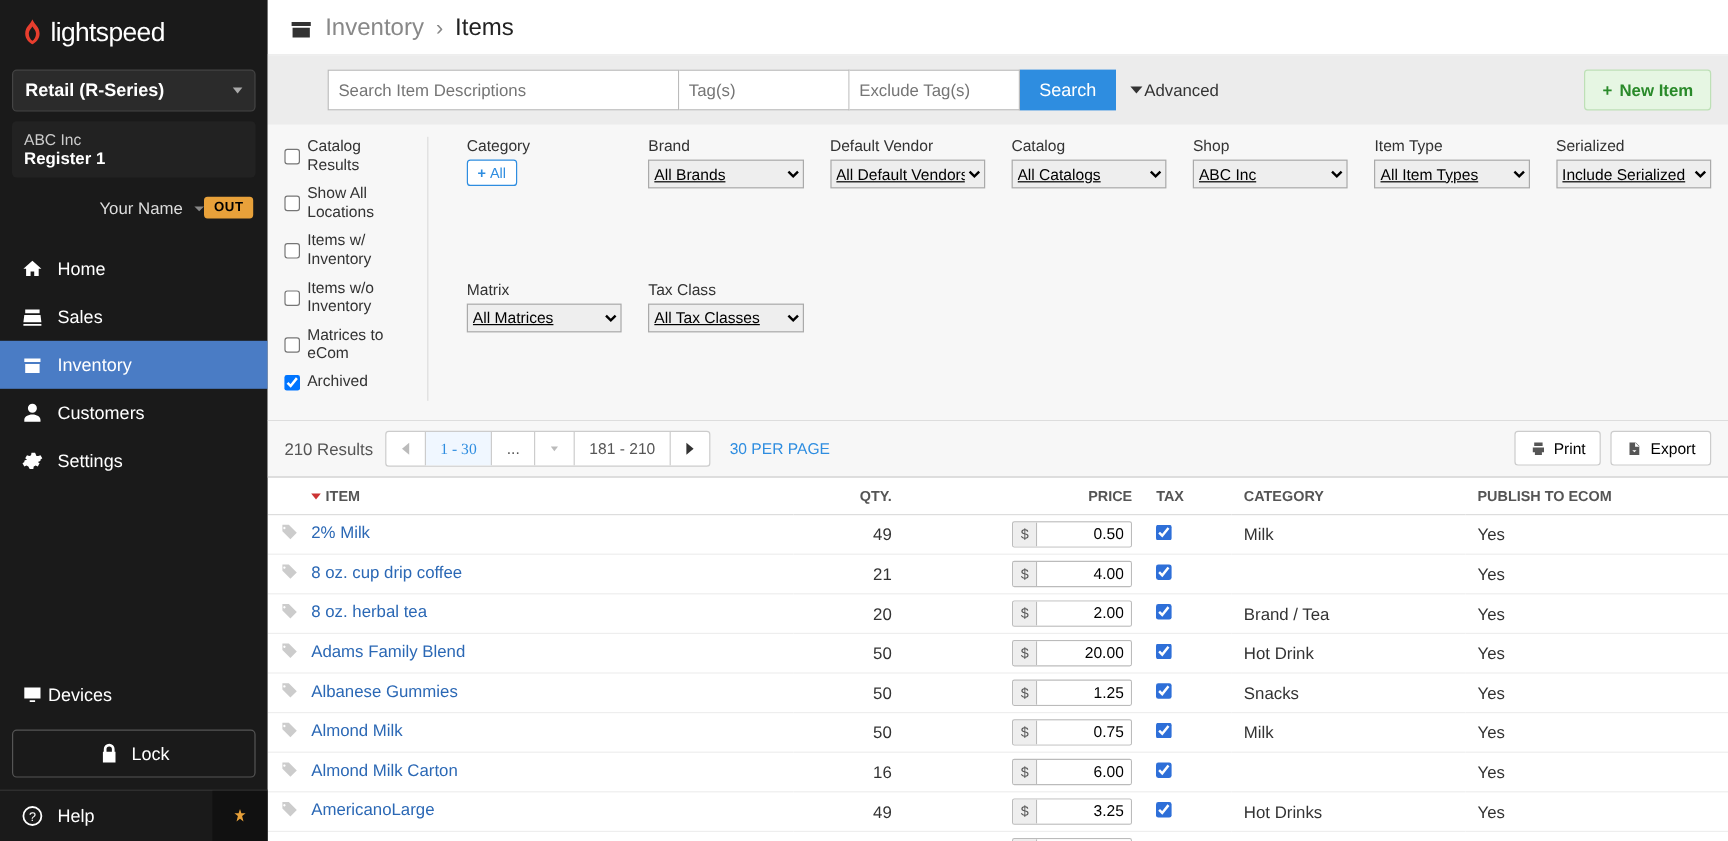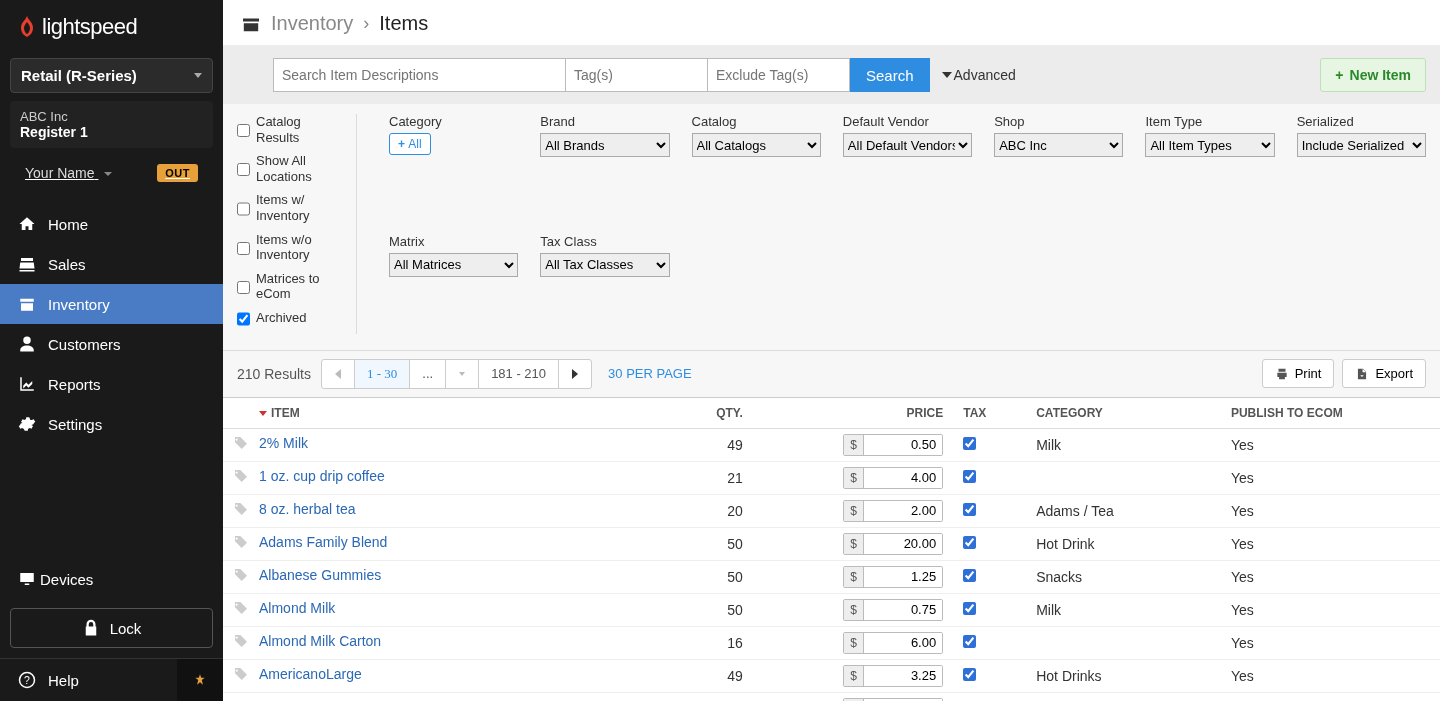--- a/index.html
+++ b/index.html
@@ -61,24 +61,23 @@
   .org-block {
     margin: 0 10px 6px;
     background: #222;
     padding: 8px 10px;
     border-radius: 4px;
   }
   .org-block .org { font-size: 13px; color: #ccc; }
   .org-block .reg { font-size: 14px; font-weight: 700; color: #fff; }
   .user-row {
     display: flex;
-    justify-content: space-between;
-    align-items: center;
-    padding: 10px 25px;
-    text-decoration: underline;
+    justify-content: flex-end;
+    align-items: center;
+    padding: 10px 12px;
   }
   .user-row .name { font-size: 14px; color: #ddd; }
   .user-row .tiny-caret {
     width:0;height:0;border-left:4px solid transparent;border-right:4px solid transparent;border-top:4px solid #888;margin-left:6px;display:inline-block;vertical-align:middle;
   }
   .out-badge {
     background: #e8a13a;
     color: #000;
     font-size: 11px;
     font-weight: 700;
@@ -254,20 +253,21 @@
     row-gap: 20px;
     padding-left: 16px;
   }
   .filter-col label { display: block; font-size: 13px; margin-bottom: 4px; color: #333; }
   .filter-col select {
     width: 100%;
     height: 24px;
     font-size: 13px;
     border: 1px solid #aaa;
     background: #eee;
+    text-decoration: underline;
   }
   .btn-all {
     border: 1px solid #2e8de0;
     color: #2e8de0;
     background: #fff;
     padding: 3px 8px;
     font-size: 12px;
     border-radius: 3px;
     cursor: pointer;
   }
@@ -435,28 +435,20 @@
         </span>
       <span>Inventory</span>
     </div>
     <div class="nav-item">
       <span class="nav-icon">
           <svg viewBox="0 0 24 24">
             <path d="M12 12a5 5 0 1 0-5-5 5 5 0 0 0 5 5zm0 2c-5 0-9 2.5-9 6v2h18v-2c0-3.5-4-6-9-6z"></path>
           </svg>
         </span>
       <span>Customers</span>
-    </div>
-    <div class="nav-item">
-      <span class="nav-icon">
-          <svg viewBox="0 0 24 24">
-            <path d="M3 3v18h18v-2H5V3zM7 14l4-4 3 3 5-5v4l-5 5-3-3-4 4z"></path>
-          </svg>
-        </span>
-      <span>Reports</span>
     </div>
     <div class="nav-item">
       <span class="nav-icon">
           <svg viewBox="0 0 24 24">
             <path d="M12 8a4 4 0 1 0 4 4 4 4 0 0 0-4-4zm9 4a7 7 0 0 0-.1-1.2l2.1-1.6-2-3.4-2.5 1a7 7 0 0 0-2-.1L15 3h-4l-.5 2.7a7 7 0 0 0-2 1.1l-2.5-1-2 3.4 2.1 1.6A7 7 0 0 0 3 12a7 7 0 0 0 .1 1.2L1 14.8l2 3.4 2.5-1a7 7 0 0 0 2 1.1L9 21h4l.5-2.7a7 7 0 0 0 2-1.1l2.5 1 2-3.4-2.1-1.6A7 7 0 0 0 21 12z"></path>
           </svg>
         </span>
       <span>Settings</span>
     </div>
   </div>
@@ -553,26 +545,26 @@
     <div class="filters-right">
       <div class="filter-col">
         <label>Category</label>
         <button class="btn-all"><span class="plus">+ </span><span>All</span></button>
       </div>
       <div class="filter-col">
         <label>Brand</label>
         <select><option>All Brands</option></select>
       </div>
       <div class="filter-col">
+        <label>Default Vendor</label>
+        <select><option>All Default Vendors</option></select>
+      </div>
+      <div class="filter-col">
         <label>Catalog</label>
         <select><option>All Catalogs</option></select>
-      </div>
-      <div class="filter-col">
-        <label>Default Vendor</label>
-        <select><option>All Default Vendors</option></select>
       </div>
       <div class="filter-col">
         <label>Shop</label>
         <select><option>ABC Inc</option></select>
       </div>
       <div class="filter-col">
         <label>Item Type</label>
         <select><option>All Item Types</option></select>
       </div>
       <div class="filter-col">
@@ -663,21 +655,21 @@
                 </div>
               </div>
             </td>
             <td class="tax"><input type="checkbox" checked="" style=""></td>
             <td>Milk</td>
             <td>Yes</td>
           </tr>
           <tr>
             <td class="itemcell"><span class="tag-icon"><svg viewBox="0 0 24 24">
                   <path d="M3 3h8l10 10-8 8L3 11zM7 7a1.5 1.5 0 1 0 0 .01z"></path>
-                </svg></span><span class="item-link">1 oz. cup drip coffee</span></td>
+                </svg></span><span class="item-link">8 oz. cup drip coffee</span></td>
             <td class="qty">21</td>
             <td class="price">
               <div class="price-cell">
                 <div class="price-box">
                   <span class="cur-sym">$</span>
                   <input value="4.00" style="">
                 </div>
               </div>
             </td>
             <td class="tax"><input type="checkbox" checked="" style=""></td>
@@ -691,21 +683,21 @@
             <td class="qty">20</td>
             <td class="price">
               <div class="price-cell">
                 <div class="price-box">
                   <span class="cur-sym">$</span>
                   <input value="2.00" style="">
                 </div>
               </div>
             </td>
             <td class="tax"><input type="checkbox" checked="" style=""></td>
-            <td>Adams / Tea</td>
+            <td>Brand / Tea</td>
             <td>Yes</td>
           </tr>
           <tr>
             <td class="itemcell"><span class="tag-icon"><svg viewBox="0 0 24 24">
                   <path d="M3 3h8l10 10-8 8L3 11zM7 7a1.5 1.5 0 1 0 0 .01z"></path>
                 </svg></span><span class="item-link">Adams Family Blend</span></td>
             <td class="qty">50</td>
             <td class="price">
               <div class="price-cell">
                 <div class="price-box">

